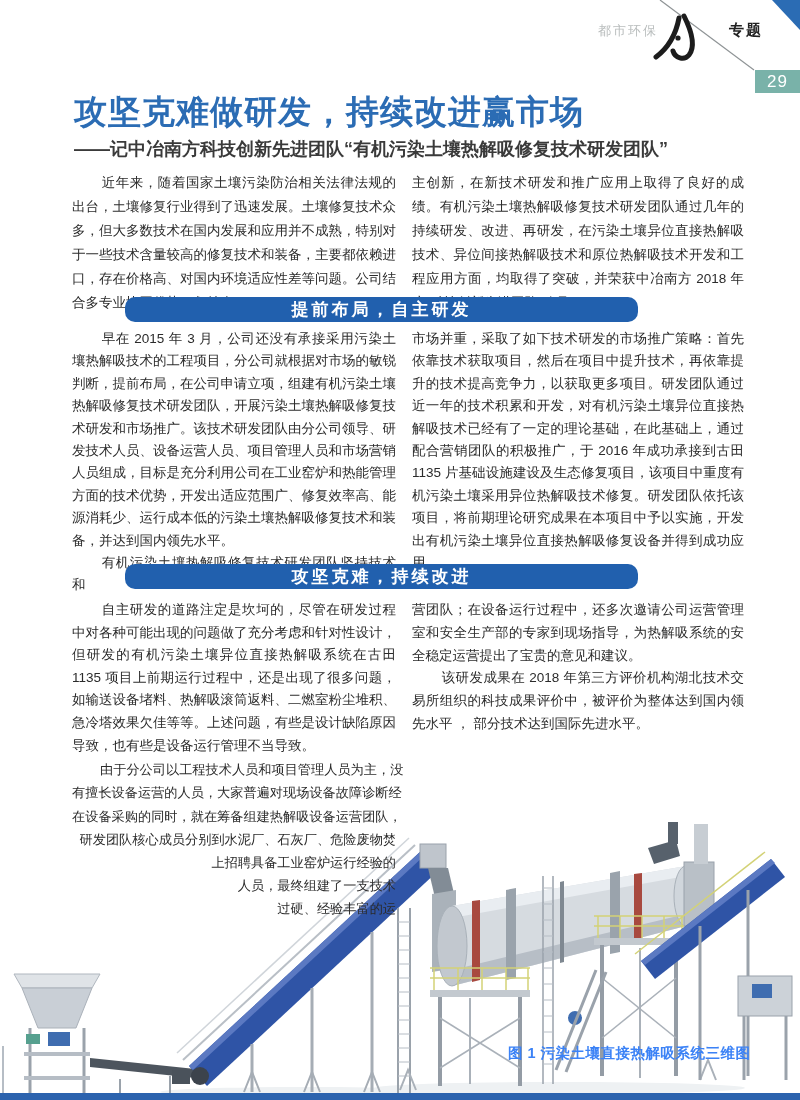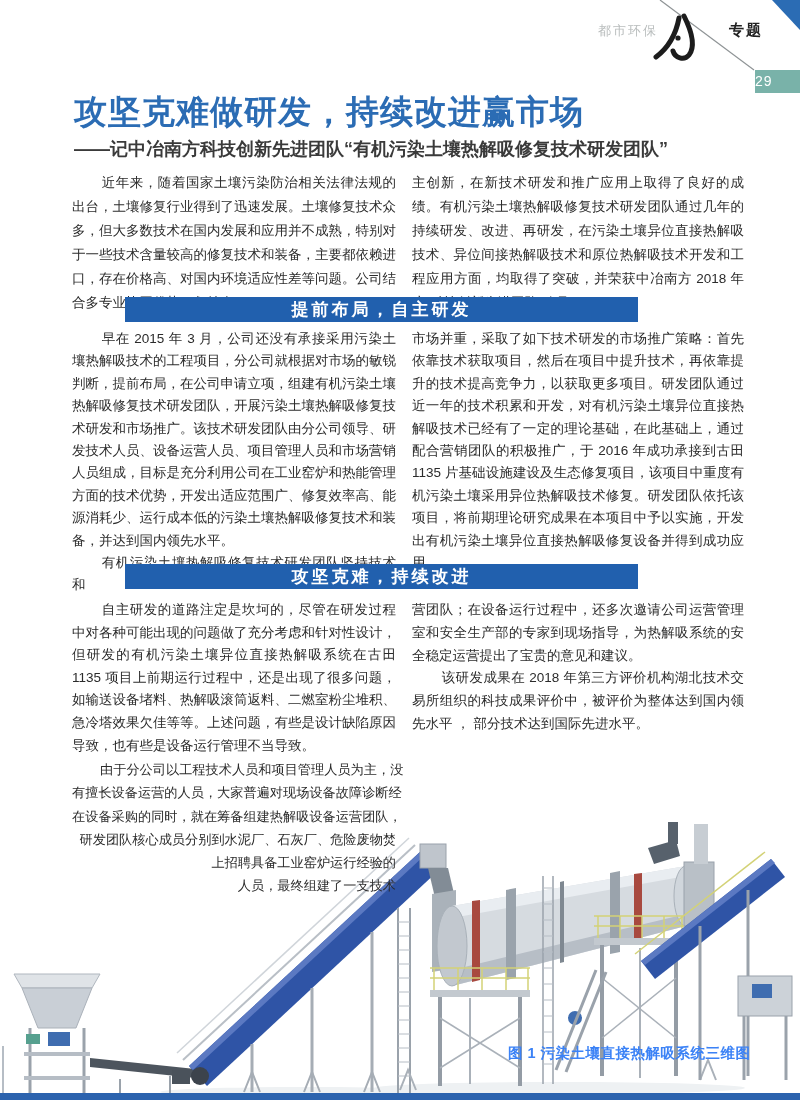--- a/index.html
+++ b/index.html
@@ -4,41 +4,41 @@
 <style>
   html,body{margin:0;padding:0;background:#e8e8e8;}
   .page{
     position:relative;width:800px;height:1100px;margin:0 auto;background:#ffffff;
     font-family:"Liberation Sans","DejaVu Sans",sans-serif;color:#2b2b2b;overflow:hidden;
   }
   
   .magazine-name{position:absolute;left:598px;top:22px;font-size:13px;color:#b9bdbd;letter-spacing:2px;}
   .section-label{position:absolute;left:729px;top:21px;font-size:15px;font-weight:700;color:#222;letter-spacing:2px;}
   .page-tab{position:absolute;left:755px;top:70px;width:45px;height:23px;background:#79b2a9;color:#fff;
-    font-size:14px;text-align:left;line-height:23px;letter-spacing:1px;}
+    font-size:17px;text-align:center;line-height:23px;letter-spacing:1px;}
   .hdr-svg{position:absolute;left:0;top:0;}
   
   .title{position:absolute;left:74px;top:90px;width:660px;font-size:33px;font-weight:800;color:#2b6cb4;letter-spacing:1px;}
   .subtitle{position:absolute;left:74px;top:137px;width:680px;font-size:18px;font-weight:700;color:#3a3a3a;}
   
   .col{position:absolute;font-size:13.5px;text-align:justify;z-index:2;}
   .col p{margin:0;}
   .ind{text-indent:2.2em;}
   #intro-left{left:72px;top:171px;width:324px;line-height:24px;}
   #intro-right{left:412px;top:171px;width:332px;line-height:24px;}
   #s1-left{left:72px;top:328px;width:324px;line-height:22.4px;}
   #s1-right{left:412px;top:328px;width:332px;line-height:22.4px;}
   #s2-left{left:72px;top:599px;width:324px;line-height:22.6px;}
   #s2-right{left:412px;top:599px;width:332px;line-height:22.8px;}
   .wraplines{margin-top:1px;}
   .wrapline{font-size:13.2px;line-height:23.2px;white-space:nowrap;text-align:right;}
   .wrapline.first{padding-left:28px;}
   
   .banner{position:absolute;left:125px;width:513px;height:25px;background:#2160ae;color:#ffffff;
-    text-align:center;font-size:17px;font-weight:700;line-height:25px;letter-spacing:3px;z-index:2;}
+    text-align:center;font-size:17px;font-weight:700;line-height:25px;letter-spacing:3px;z-index:2;border-radius:10px;}
   #banner1{top:297px;}
   #banner2{top:564px;}
   
   .machine-svg{position:absolute;left:0;top:818px;z-index:1;}
   .fig-caption{position:absolute;left:508px;top:1044px;font-size:14.5px;font-weight:700;color:#3b82f6;z-index:3;letter-spacing:0.5px;}
   .footer-bar{position:absolute;left:0;bottom:0;width:800px;height:7px;background:#2c63ae;z-index:4;}
   .corner-tri{position:absolute;right:0;top:0;width:0;height:0;z-index:2;
     border-top:30px solid #2b6cb4;border-left:28px solid transparent;}
 </style>
 </head>
@@ -81,20 +81,21 @@
   <div class="banner" id="banner2">攻坚克难，持续改进</div>
   <div class="col" id="s2-left">
     <p class="ind">自主研发的道路注定是坎坷的，尽管在研发过程中对各种可能出现的问题做了充分考虑和针对性设计，但研发的有机污染土壤异位直接热解吸系统在古田 1135 项目上前期运行过程中，还是出现了很多问题，如输送设备堵料、热解吸滚筒返料、二燃室粉尘堆积、急冷塔效果欠佳等等。上述问题，有些是设计缺陷原因导致，也有些是设备运行管理不当导致。</p>
     <div class="wraplines">
       <div class="wrapline first">由于分公司以工程技术人员和项目管理人员为主，没</div>
       <div class="wrapline">有擅长设备运营的人员，大家普遍对现场设备故障诊断经</div>
       <div class="wrapline">在设备采购的同时，就在筹备组建热解吸设备运营团队，</div>
       <div class="wrapline">研发团队核心成员分别到水泥厂、石灰厂、危险废物焚</div>
       <div class="wrapline">上招聘具备工业窑炉运行经验的</div>
       <div class="wrapline">人员，最终组建了一支技术</div>
+      <div class="wrapline">过硬、经验丰富的运</div>
     </div>
   </div>
   <div class="col" id="s2-right">
     <p>营团队；在设备运行过程中，还多次邀请公司运营管理室和安全生产部的专家到现场指导，为热解吸系统的安全稳定运营提出了宝贵的意见和建议。</p>
     <p class="ind">该研发成果在 2018 年第三方评价机构湖北技术交易所组织的科技成果评价中，被评价为整体达到国内领先水平 ， 部分技术达到国际先进水平。</p>
   </div>
 
   <svg class="machine-svg" width="800" height="282" viewBox="0 0 800 282">
 
     <ellipse cx="310" cy="274" rx="150" ry="5" fill="#eef1f3"></ellipse>

